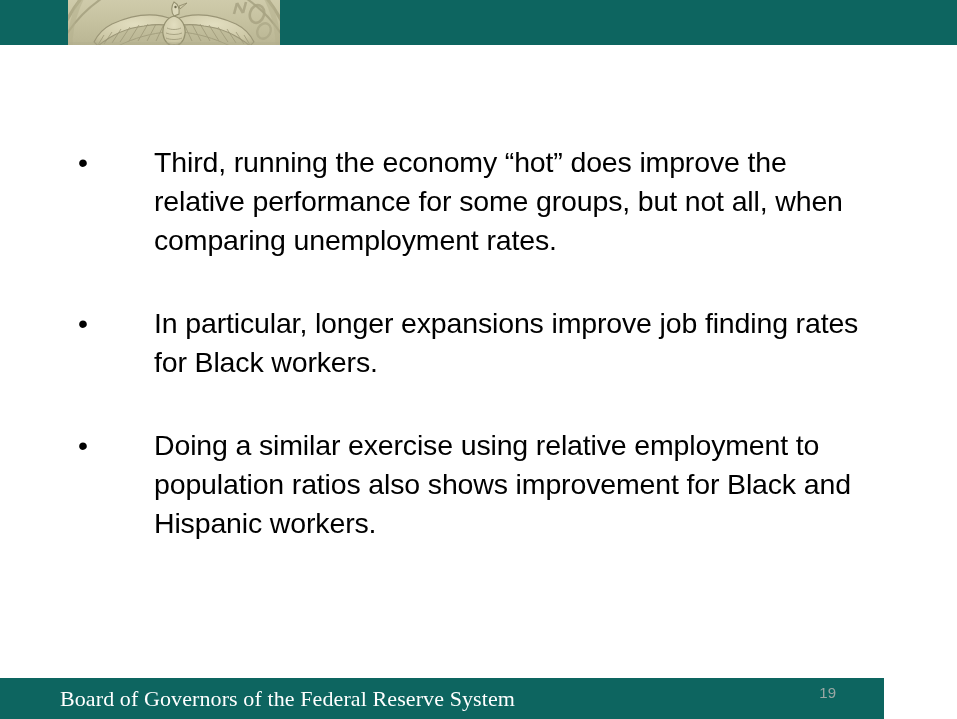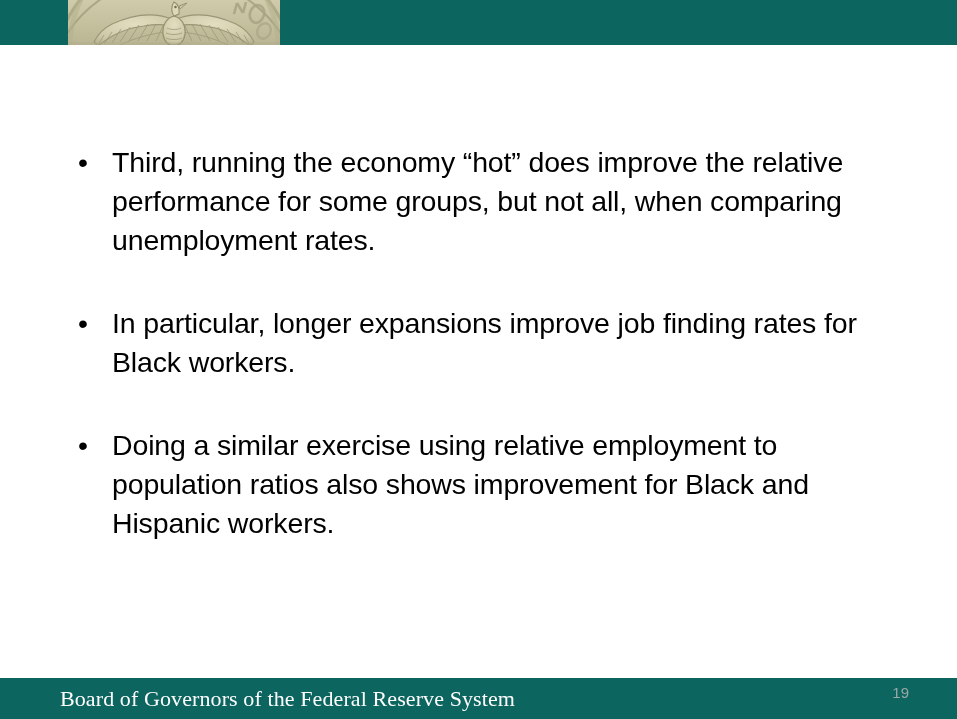--- a/index.html
+++ b/index.html
@@ -77,28 +77,29 @@
     top: 0;
     width: 20px;
     font-size: 28.5px;
     line-height: 39px;
     color: #000000;
     text-align: left;
   }
 
   .bullet-text {
     display: block;
+    margin-left: 42px;
   }
 
   
   .footer-band {
     position: absolute;
     left: 0;
     top: 678px;
-    width: 957px;
+    width: 884px;
     height: 41px;
     background: #0d6560;
   }
   .footer-title {
     position: absolute;
     left: 60px;
     top: 7px;
     font-family: "Liberation Serif", serif;
     font-size: 22px;
     line-height: 28px;

